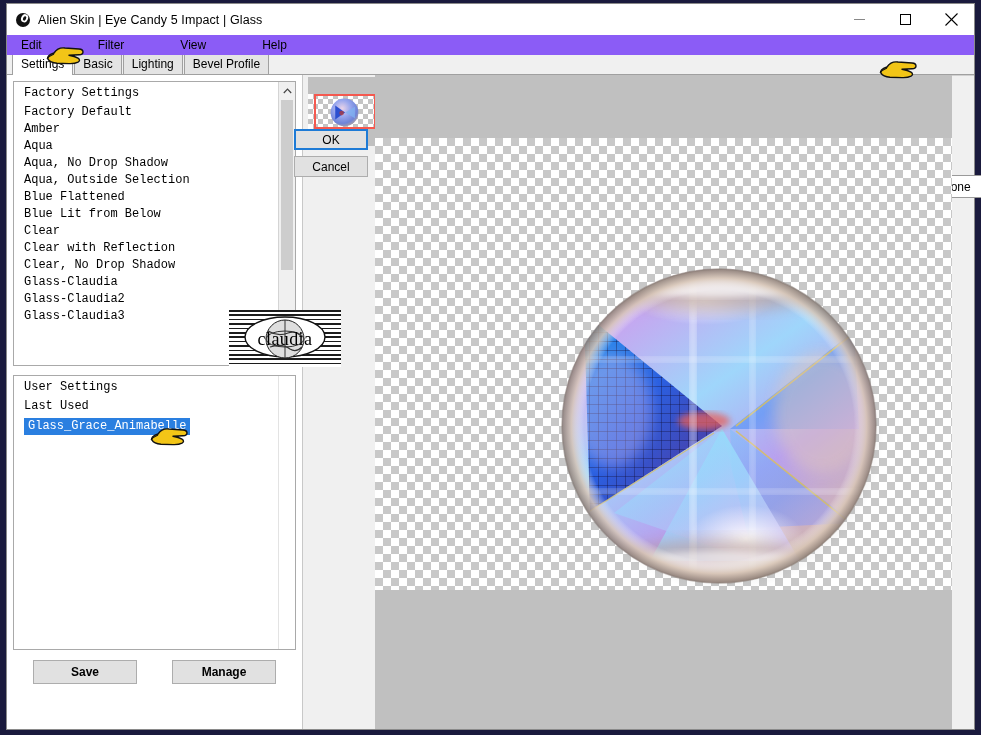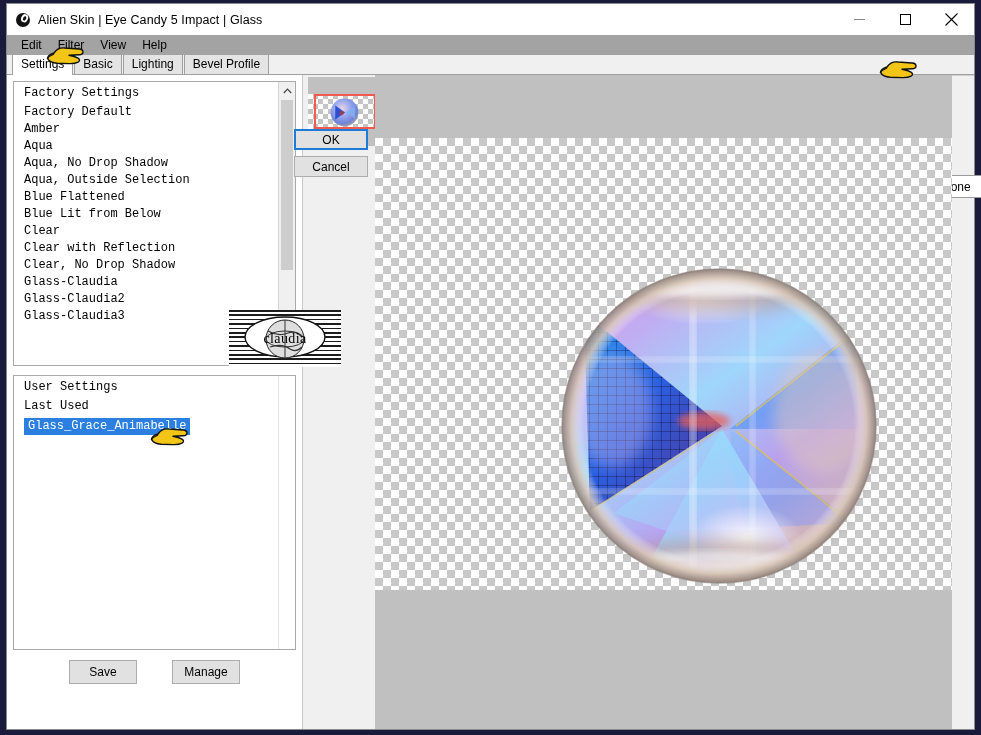--- a/index.html
+++ b/index.html
@@ -41,24 +41,24 @@
   .wc {
     width: 46px; height: 31px;
     display: flex; align-items: center; justify-content: center;
     cursor: default;
   }
   .wc svg { display: block; }
 
   
   #menubar {
     height: 20px; flex: 0 0 20px;
-    background: #a3a3a3;
+    background: #8b5cf6;
     display: flex; align-items: center;
     padding-left: 6px;
-    position: relative; z-index: 3;
+    position: relative; z-index: 3; gap: 40px;
   }
   .menu-item {
     font-size: 12px; color: #000;
     padding: 2px 8px; cursor: default;
     white-space: nowrap;
   }
 
   
   #tabstrip {
     height: 20px; flex: 0 0 20px;
@@ -156,24 +156,25 @@
   #left-buttons {
     height: 44px; flex: 0 0 44px;
     display: flex; align-items: center; justify-content: center;
     gap: 35px;
   }
   .btn {
     font-size: 12px;
     background: #e1e1e1;
     border: 1px solid #adadad;
     padding: 4px 0;
-    width: 68px;
+    width: 104px;
     text-align: center;
     cursor: default;
     color: #000;
+    font-weight: bold;
   }
 
   
   #rightpanel {
     flex: 1 1 auto;
     position: relative;
     background: #f0f0f0;
     display: flex; flex-direction: row;
     min-width: 0;
   }
@@ -306,21 +307,21 @@
       repeating-linear-gradient(to bottom, #1c1c1c 0 1.6px, #ffffff 1.6px 4.4px);
     overflow: hidden;
   }
   #wm-globe {
     position: absolute; left: 50%; top: 50%;
     transform: translate(-50%,-50%);
   }
   #wm-text {
     position: absolute; left: 50%; top: 50%;
     transform: translate(-50%,-50%);
-    font-size: 14px;
+    font-size: 18px;
     font-family: "Liberation Serif", serif;
     color: #000;
     letter-spacing: .4px;
     white-space: nowrap;
   }
 
   
   .hand { position: absolute; z-index: 40; }
 </style>
 </head>

